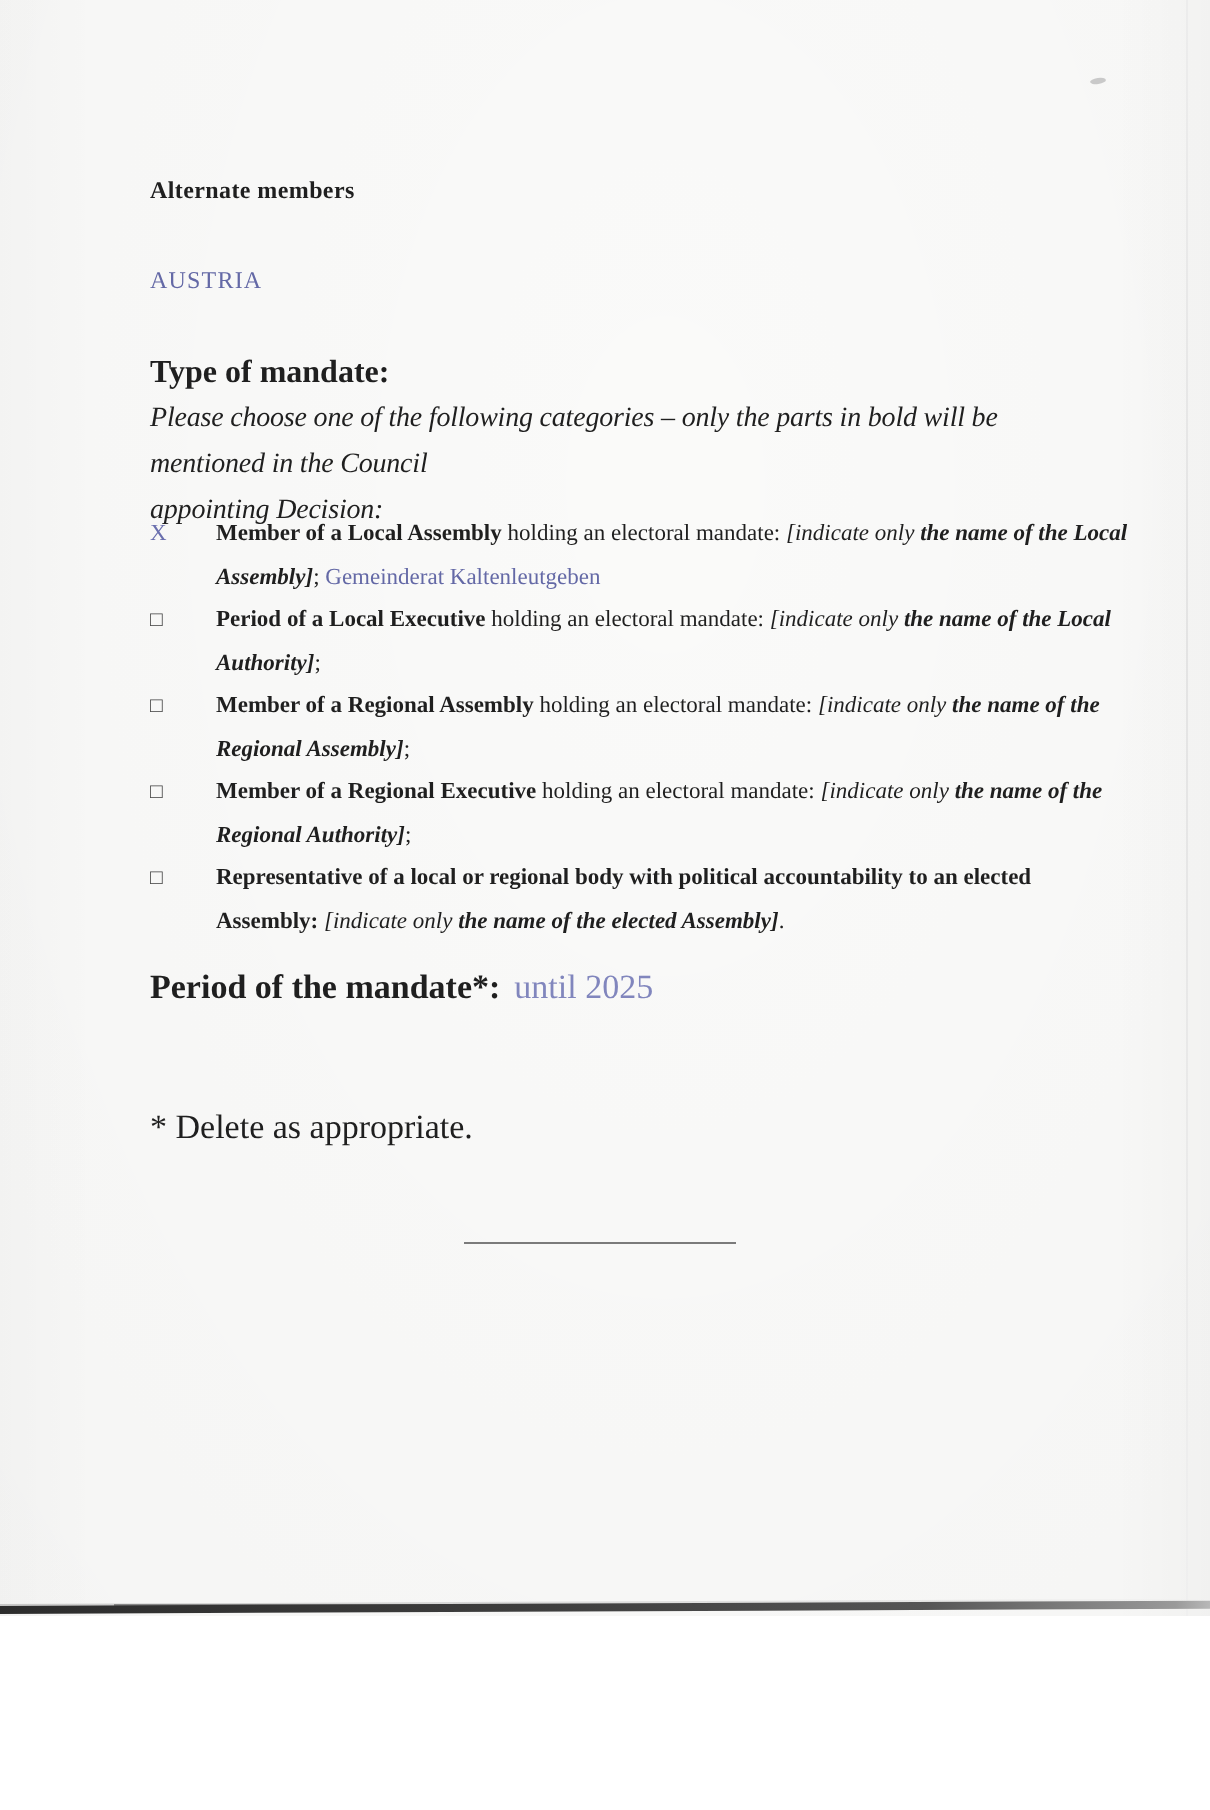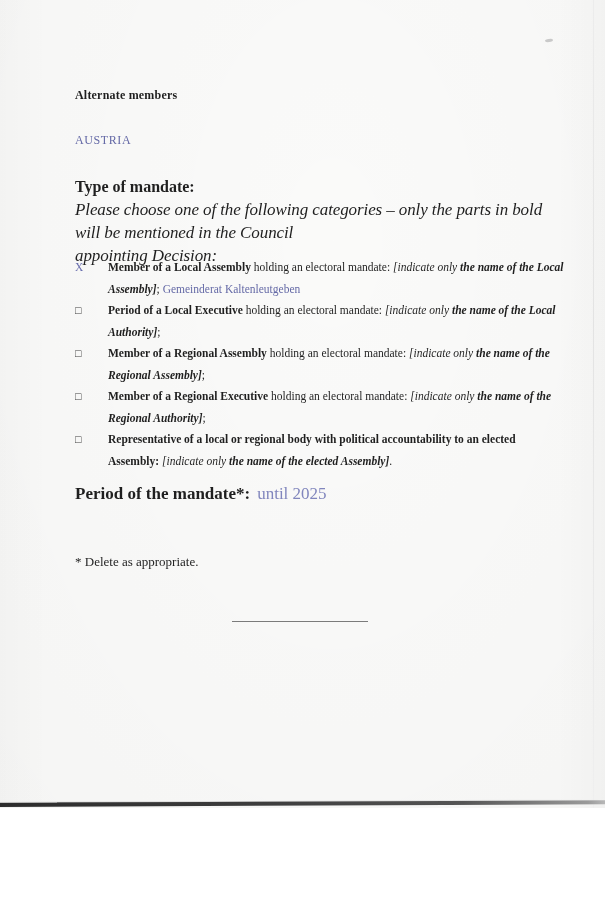--- a/index.html
+++ b/index.html
@@ -18,42 +18,42 @@
       radial-gradient(ellipse at 55% 30%, rgba(0,0,0,0.012), rgba(0,0,0,0.03)),
       linear-gradient(to right, rgba(0,0,0,0.015), rgba(0,0,0,0) 8%, rgba(0,0,0,0) 92%, rgba(0,0,0,0.02));
   }
   .abs{position:absolute;}
 
   .doc-title{left:75px;top:88px;font-size:12px;font-weight:700;letter-spacing:.2px;}
   .country{left:75px;top:133px;font-size:12px;color:var(--accent,#6469a6);letter-spacing:.6px;}
   .mandate-heading{left:75px;top:178px;font-size:16px;font-weight:700;}
   .instructions{
     left:75px;top:198px;width:472px;
-    font-size:17px;font-style:italic;line-height:23px;
+    font-size:14px;font-style:italic;line-height:23px;
     white-space:pre-line;letter-spacing:-0.1px;
   }
   .options{left:75px;top:257px;width:480px;font-size:11.5px;line-height:21.5px;}
   .option{position:relative;}
   .option-text{display:block;margin-left:33px;width:458px;}
   .marker{
     position:absolute;left:0;top:0;
     font-size:10.5px;color:#3d3d3d;line-height:21.5px;
   }
   .marker.checked{color:var(--marker-blue,#6a6fae);font-size:11.5px;}
   .s-n{}
   .s-b{font-weight:700;}
   .s-i{font-style:italic;}
   .s-bi{font-weight:700;font-style:italic;}
   .s-blue{color:var(--accent,#6469a6);}
 
   .period-line{left:75px;top:484px;font-size:17px;}
   .period-label{font-weight:700;}
   .period-value{color:var(--value-blue,#8186bd);margin-left:7px;}
 
-  .footnote{left:75px;top:554px;font-size:13px;}
+  .footnote{left:75px;top:554px;font-size:17px;}
 
   .sig-line{left:232px;top:621px;width:136px;height:1px;background:#7b7b7b;}
 
   .footer-rule{left:57px;top:802px;width:488px;height:1px;background:#8f8f8f;}
   .footer-text{font-size:11.5px;color:#1c1c1c;}
   .f-docnum{left:70px;top:817px;}
   .f-initials{left:402px;top:807px;}
   .f-pagenum{left:516px;top:807px;}
   .f-annex{left:70px;top:823px;}
   .f-unit{left:283px;top:827px;}

